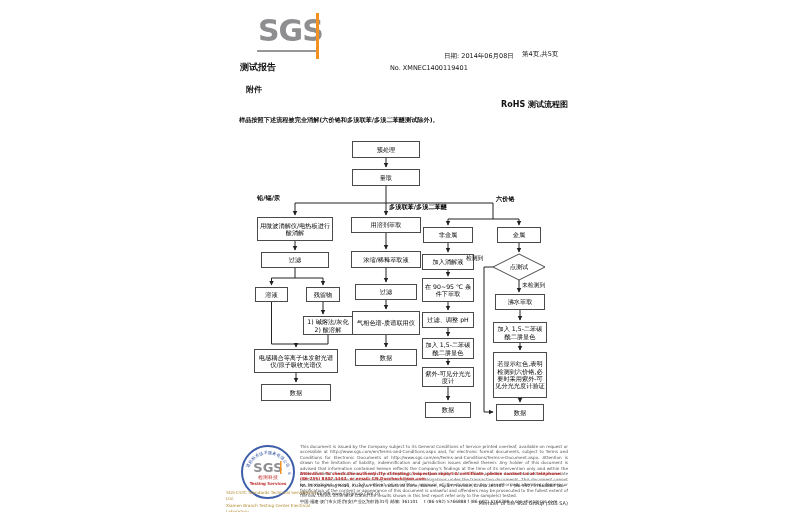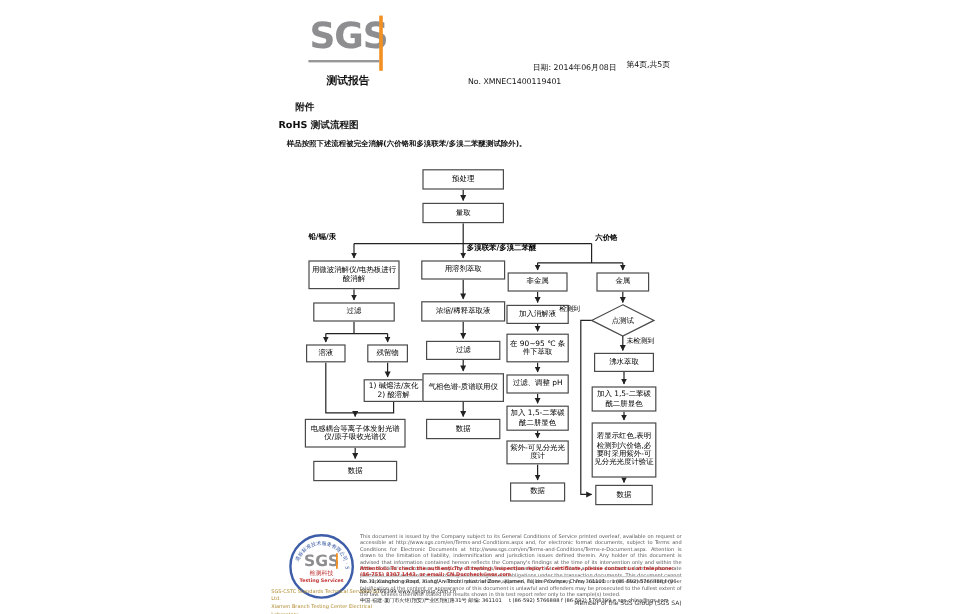--- a/index.html
+++ b/index.html
@@ -3,26 +3,26 @@
 <meta charset="utf-8">
 <style>
   html,body{margin:0;padding:0;background:#ffffff;}
   #page{position:relative;width:800px;height:512px;background:#ffffff;overflow:hidden;
         font-family:"DejaVu Sans","Liberation Sans",sans-serif;color:#111;border-radius:29px;}
   
   .sgs-logo{position:absolute;left:258px;top:16px;font-size:30px;font-weight:bold;
             color:#8e8e91;letter-spacing:-1px;line-height:1;}
   .sgs-underline{position:absolute;left:257px;top:50px;width:59px;border-top:2px solid #97979a;}
   .sgs-orange-bar{position:absolute;left:316px;top:13px;width:3px;height:46px;background:#f39022;}
-  .report-title{position:absolute;left:240px;top:61px;font-size:9px;font-weight:bold;margin-left:32px;}
+  .report-title{position:absolute;left:240px;top:61px;font-size:9px;font-weight:bold;}
   .report-no{position:absolute;left:346px;top:64px;font-size:6.5px;margin-left:44px;}
   .report-date{position:absolute;left:444px;top:52px;font-size:6.5px;}
   .report-page{position:absolute;left:522px;top:50px;font-size:6.5px;}
   .attachment{position:absolute;left:246px;top:84px;font-size:8px;font-weight:bold;}
-  .chart-title{position:absolute;left:232px;top:99px;width:336px;text-align:left;
+  .chart-title{position:absolute;left:232px;top:99px;width:336px;text-align:right;
                font-size:8px;font-weight:bold;}
   .chart-intro{position:absolute;left:239px;top:116px;font-size:6.2px;font-weight:bold;}
   
   svg.edges{position:absolute;left:0;top:0;z-index:1;}
   .node{position:absolute;z-index:2;background:#fff;border:1px solid #4a4a4a;
         box-sizing:border-box;display:flex;align-items:center;justify-content:center;
         text-align:center;font-size:6.2px;line-height:1.2;padding:1px;color:#000;}
   .flabel{position:absolute;z-index:3;font-size:6.2px;font-weight:bold;color:#000;line-height:1;}
   .elabel{position:absolute;z-index:3;font-size:5.8px;color:#000;line-height:1;}
   .diamond-label{position:absolute;z-index:3;font-size:6.2px;text-align:center;color:#000;}

